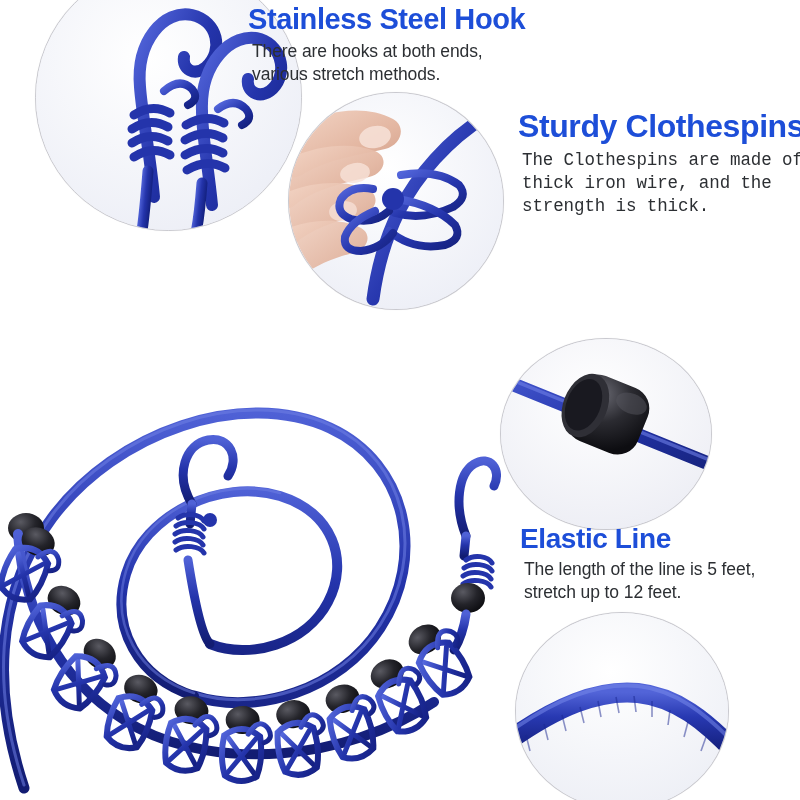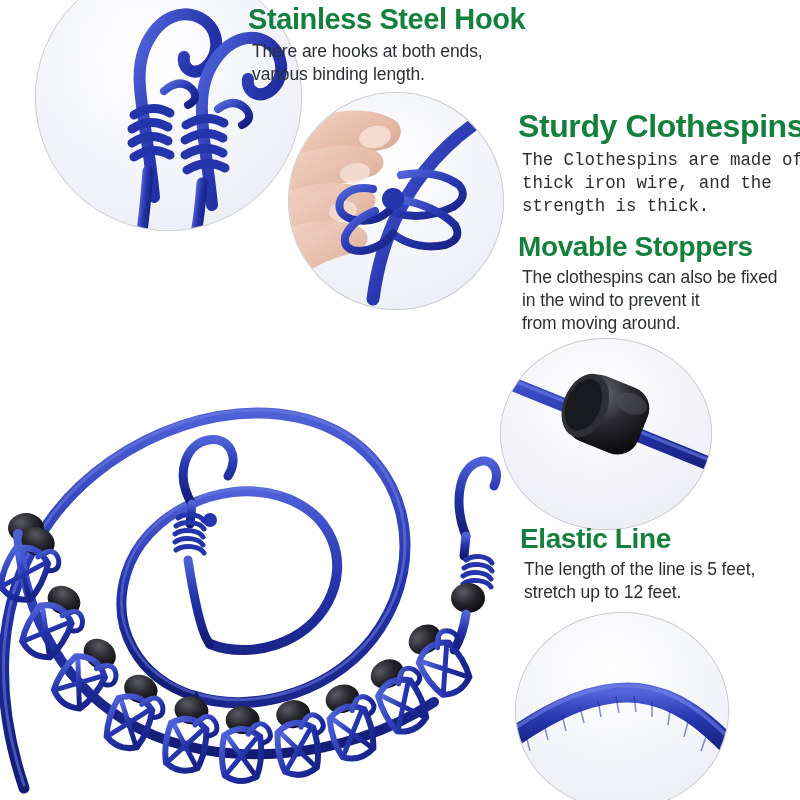--- a/index.html
+++ b/index.html
@@ -6,21 +6,21 @@
   body{
     width:800px;height:800px;background:#ffffff;
     font-family:"Liberation Sans", sans-serif;
     position:relative;overflow:hidden;
   }
   #stage{position:absolute;inset:0;width:800px;height:800px;}
 
   
   .callout{position:absolute;}
   .callout .c-title{
-    font-weight:bold;color:#15803d;
+    font-weight:bold;color:#1d4ed8;
     letter-spacing:-0.4px;line-height:1.04;
     white-space:nowrap;
   }
   .callout .c-body{
     color:#2c2f33;line-height:1.30;
     letter-spacing:-0.1px;
   }
   .callout .c-body div{white-space:nowrap;}
 
   #callout-hook{left:248px;top:4px;}
@@ -350,41 +350,33 @@
         <path d="M172,109 l-4,15"></path>
           <path d="M190,124 l-5,14"></path>
       </g>
     </svg>
   </div>
 
   <div class="callout" id="callout-hook">
     <div class="c-title">Stainless Steel Hook</div>
     <div class="c-body">
       <div>There are hooks at both ends,</div>
-      <div>various binding length.</div>
+      <div>various stretch methods.</div>
     </div>
   </div>
 
   <div class="callout" id="callout-pins">
     <div class="c-title">Sturdy Clothespins</div>
     <div class="c-body">
       <div>The Clothespins are made of</div>
       <div>thick iron wire, and the</div>
       <div>strength is thick.</div>
     </div>
   </div>
 
-  <div class="callout" id="callout-stoppers">
-    <div class="c-title">Movable Stoppers</div>
-    <div class="c-body">
-      <div>The clothespins can also be fixed</div>
-      <div>in the wind to prevent it</div>
-      <div>from moving around.</div>
-    </div>
-  </div>
 
   <div class="callout" id="callout-elastic">
     <div class="c-title">Elastic Line</div>
     <div class="c-body">
       <div>The length of the line is 5 feet,</div>
       <div>stretch up to 12 feet.</div>
     </div>
   </div>
 
 </div>

